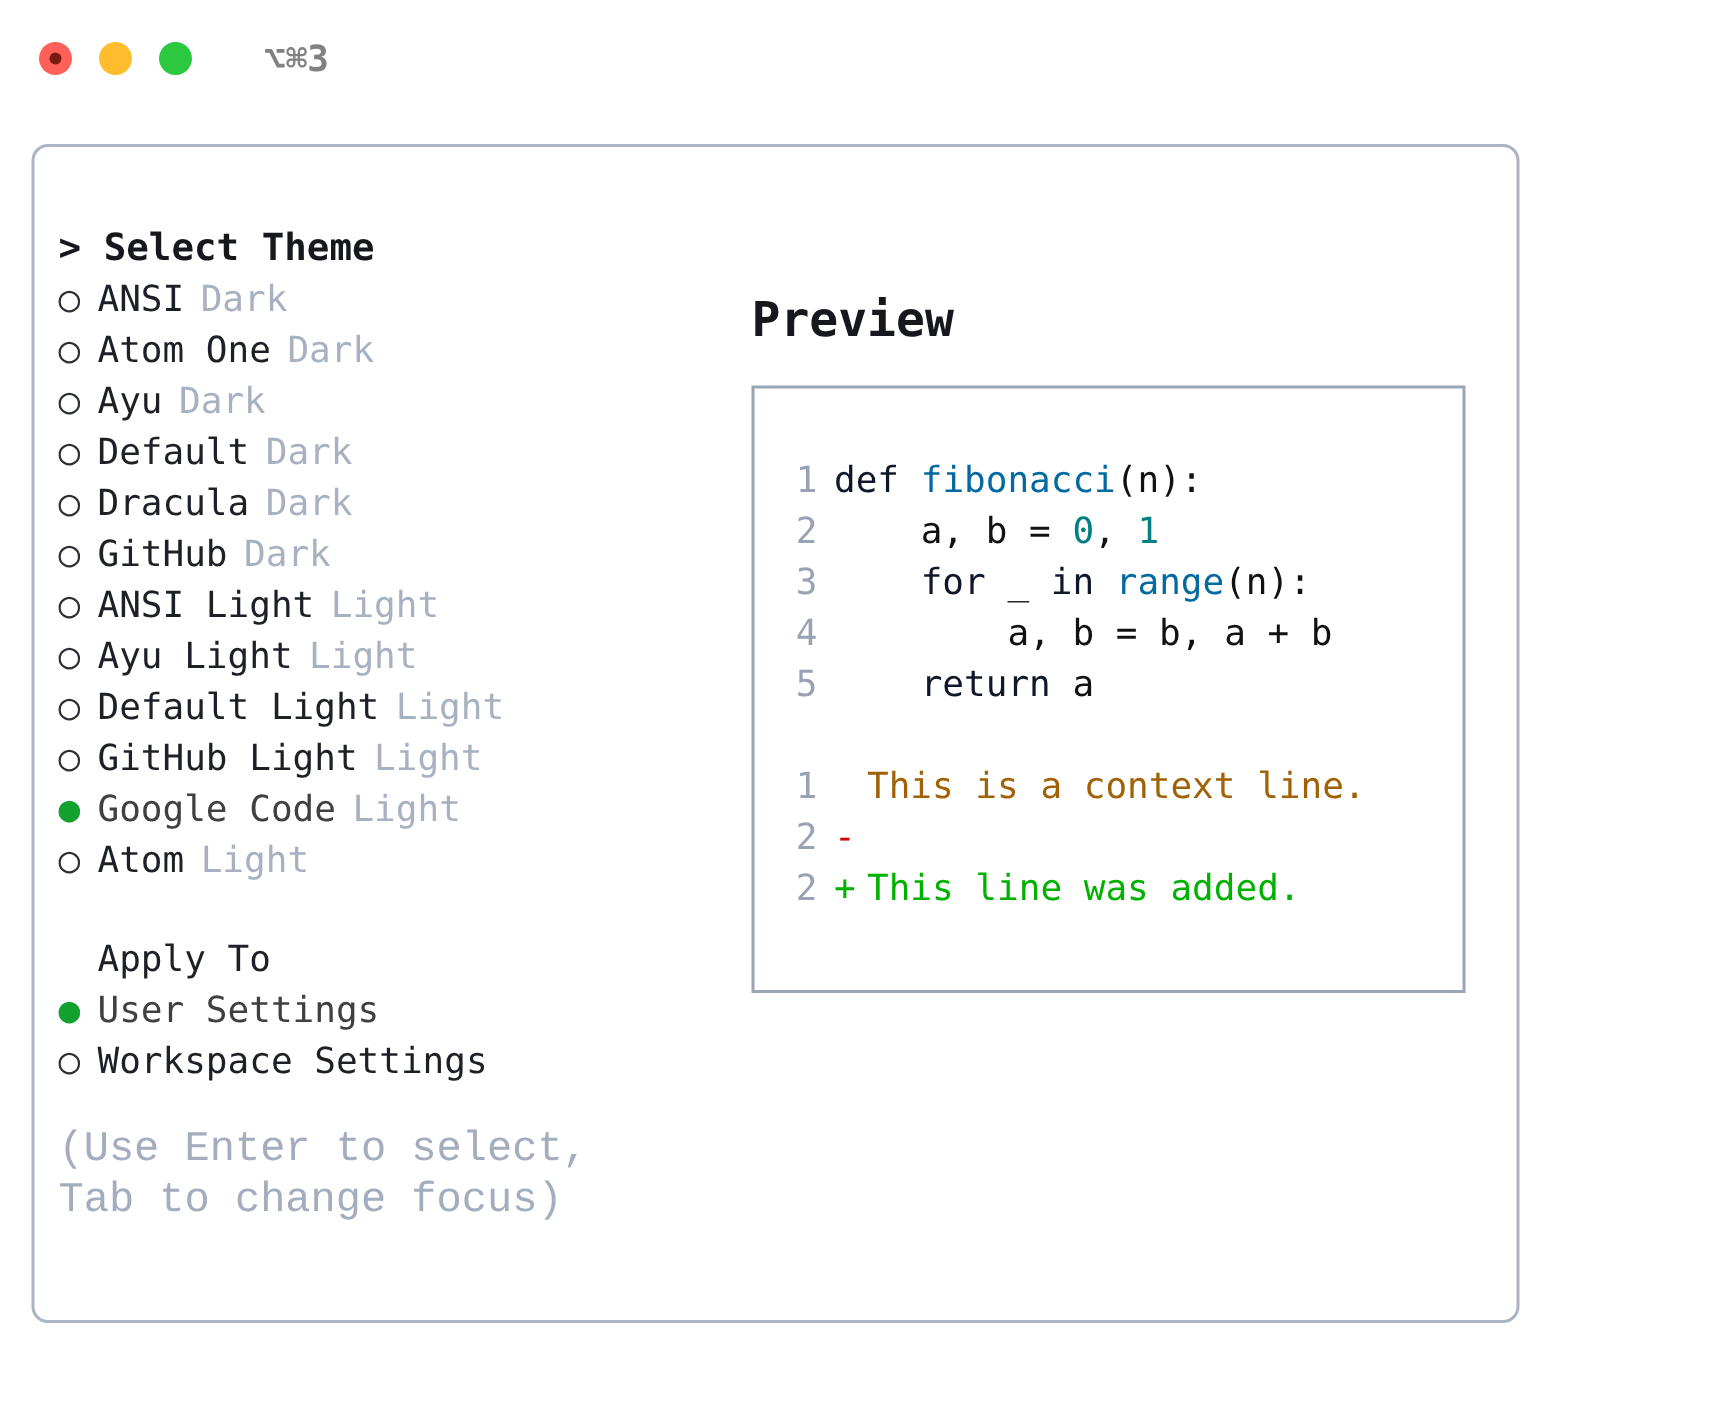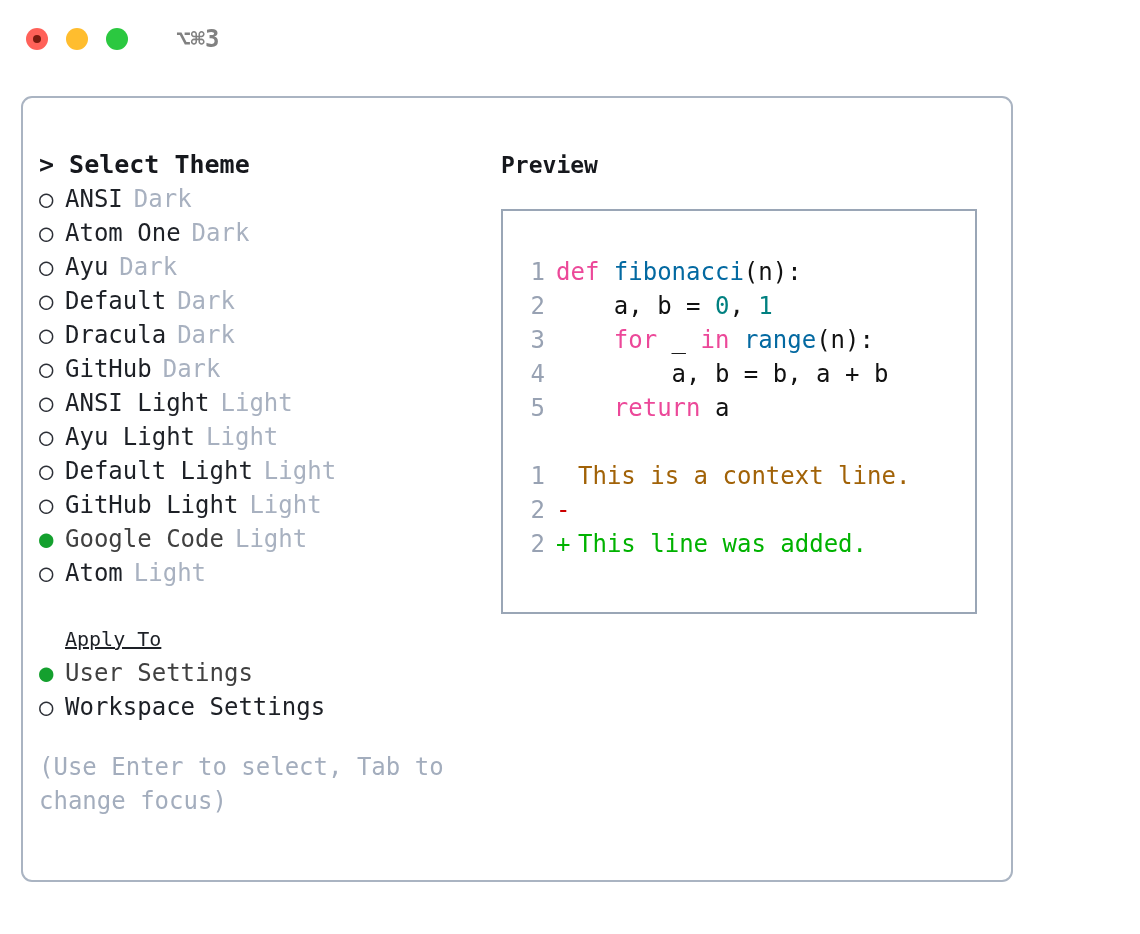--- a/index.html
+++ b/index.html
@@ -123,45 +123,46 @@
   .bullet.off { color: #2c2f36; }
   .bullet.on  { color: #14a02e; }
   .theme-name { color: #1d2026; }
   .theme-row.selected .theme-name { color: #404040; }
   .theme-kind {
     color: #a8b1c0;
     margin-left: 11px;
   }
 
   .apply-heading {
-    font-size: 20px;
+    font-size: 24px;
     line-height: 34px;
     color: #1d2026;
     white-space: pre;
     padding-left: 26px;
-    text-decoration: underline;
   }
   .spacer-32 { height: 32px; }
   .spacer-26 { height: 26px; }
 
   .hint {
-    font-size: 24px;
+    font-size: 28px;
     line-height: 34px;
     color: #a3adbd;
     white-space: pre-wrap;
     width: 420px;
+    font-family: Liberation Mono, monospace;
   }
 
   
   .preview-title {
-    font-size: 23px;
+    font-size: 32px;
     font-weight: bold;
     color: #16181d;
     line-height: 34px;
     white-space: pre;
+    margin-top: 48px;
   }
   .preview-box {
     margin-top: 27px;
     width: 476px;
     height: 405px;
     border: 2px solid #9aa6b6;
     box-sizing: border-box;
     background: #ffffff;
     padding: 44px 0 0 18px;
   }
@@ -184,21 +185,21 @@
     display: inline-block;
     width: 13px;
     flex: 0 0 13px;
     text-align: center;
     margin-right: 9px;
   }
   .marker.minus { color: #cc0000; }
   .marker.plus  { color: #00b200; }
   .marker.blank { color: transparent; }
 
-  .tok-kw   { color: #ec4899; }
+  .tok-kw   { color: #0f172a; }
   .tok-fn   { color: #0369a1; }
   .tok-num  { color: #008080; }
   .tok-pl   { color: #111111; }
   .tok-ctx  { color: #a16207; }
   .tok-del  { color: #cc0000; }
   .tok-add  { color: #00b200; }
 
   .blank-line { height: 34px; }
 </style>
 </head>

